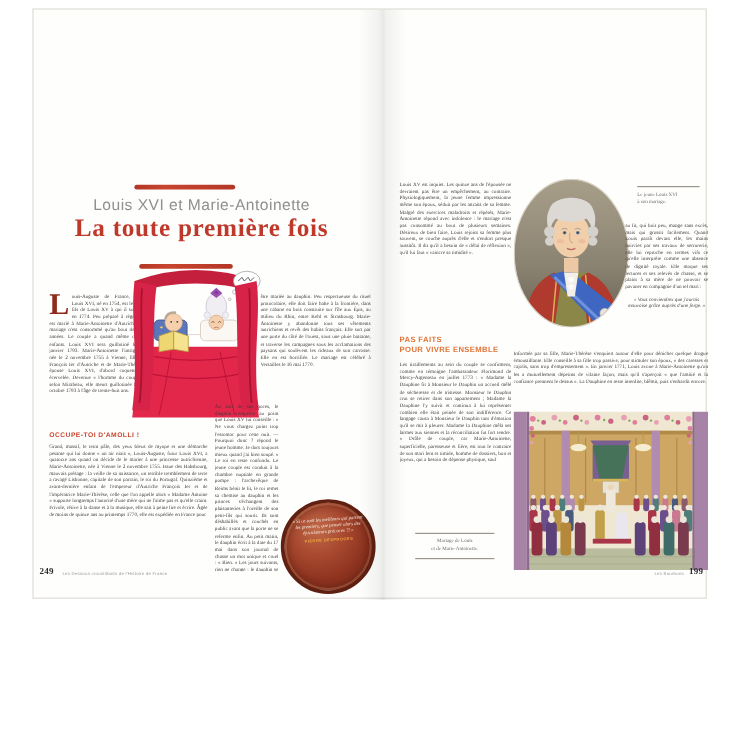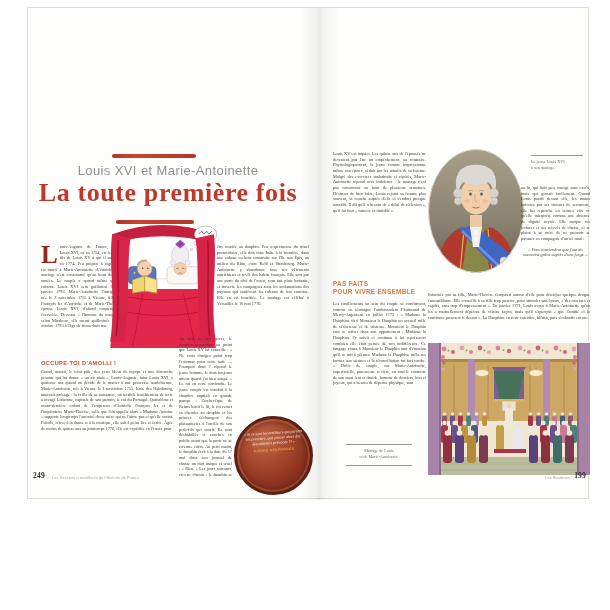--- a/index.html
+++ b/index.html
@@ -6,21 +6,21 @@
   *{box-sizing:border-box;}
   .spread{position:absolute;left:27px;top:7px;width:562px;height:492px;background:#fefefd;border:1px solid #e0ddd6;}
   .spine{position:absolute;left:271px;top:0;width:40px;height:492px;
     background:linear-gradient(90deg,rgba(0,0,0,0) 0%,rgba(0,0,0,0.05) 42%,rgba(0,0,0,0.09) 50%,rgba(0,0,0,0.05) 58%,rgba(0,0,0,0) 100%);}
   .abs{position:absolute;}
   .t{position:absolute;font-family:"Liberation Serif","DejaVu Serif",serif;font-size:4.3px;line-height:1.32;color:#3f3b38;text-align:justify;overflow:hidden;}
   .brush{position:absolute;height:3.5px;background:linear-gradient(90deg,#b23726,#c8452f 30%,#bd3d2a 70%,#b23726);border-radius:2px;}
   .kicker{position:absolute;left:0;width:280px;text-align:center;font-family:"Liberation Sans","DejaVu Sans",sans-serif;
     font-size:13px;color:#8f8f8f;letter-spacing:0.4px;}
   .title{position:absolute;left:0;width:280px;text-align:center;font-family:"Liberation Serif","DejaVu Serif",serif;
-    font-weight:bold;font-size:26px;color:#bf392b;letter-spacing:0.6px;}
+    font-weight:bold;font-size:21px;color:#bf392b;letter-spacing:0.6px;}
   .dropcap{float:left;font-family:"Liberation Serif",serif;font-weight:bold;font-size:25px;line-height:0.82;color:#8e2b1c;margin:1px 2px 0 0;}
   .sec-red{position:absolute;font-family:"Liberation Sans","DejaVu Sans",sans-serif;font-weight:bold;font-size:5.6px;
     color:#cc4630;letter-spacing:0.4px;}
   .sec-orange{position:absolute;font-family:"Liberation Sans","DejaVu Sans",sans-serif;font-weight:bold;font-size:6.4px;
     color:#e0763a;letter-spacing:0.3px;line-height:1.2;white-space:pre-line;}
   .caption{position:absolute;font-family:"Liberation Serif",serif;font-size:4.2px;line-height:1.35;color:#6b6661;
     text-align:center;white-space:pre-line;}
   .caprule{position:absolute;height:0;border-top:0.7px solid #9a958e;}
   .quote{font-style:italic;text-align:center;margin-top:5px;color:#4a443f;}
   .badge{position:absolute;left:206px;top:408px;width:79px;height:79px;border-radius:50%;

